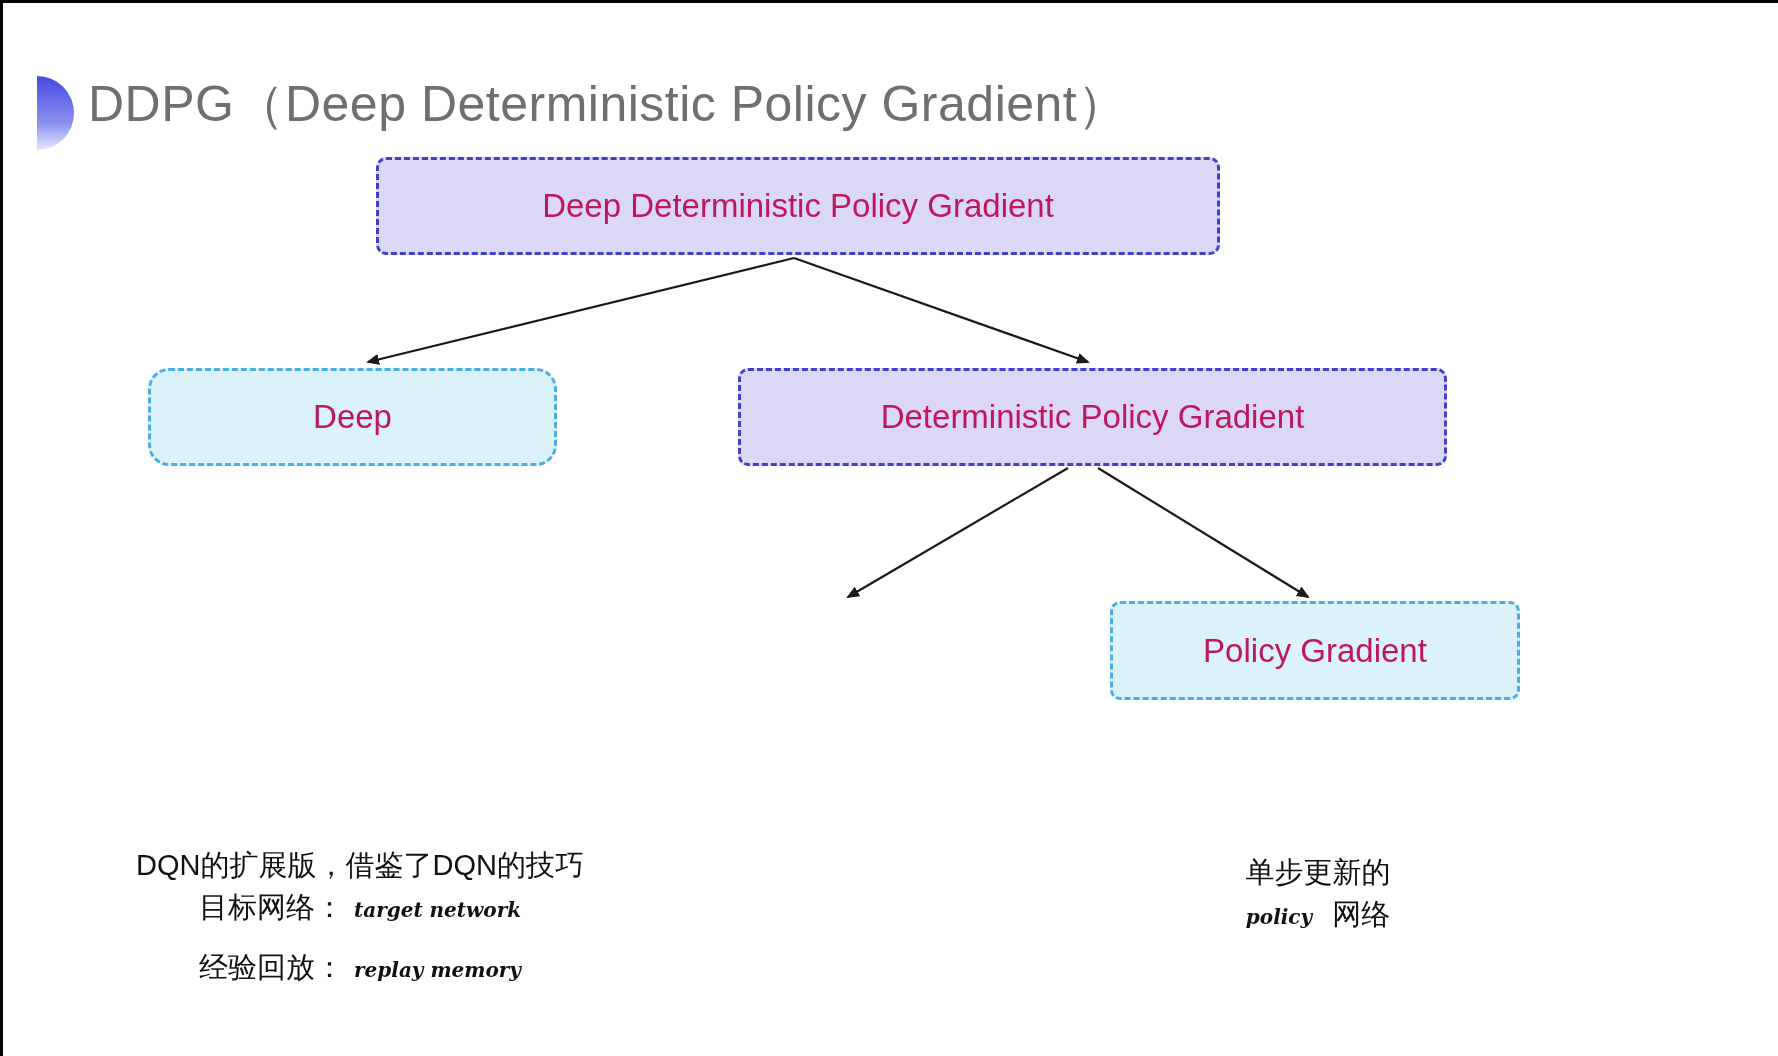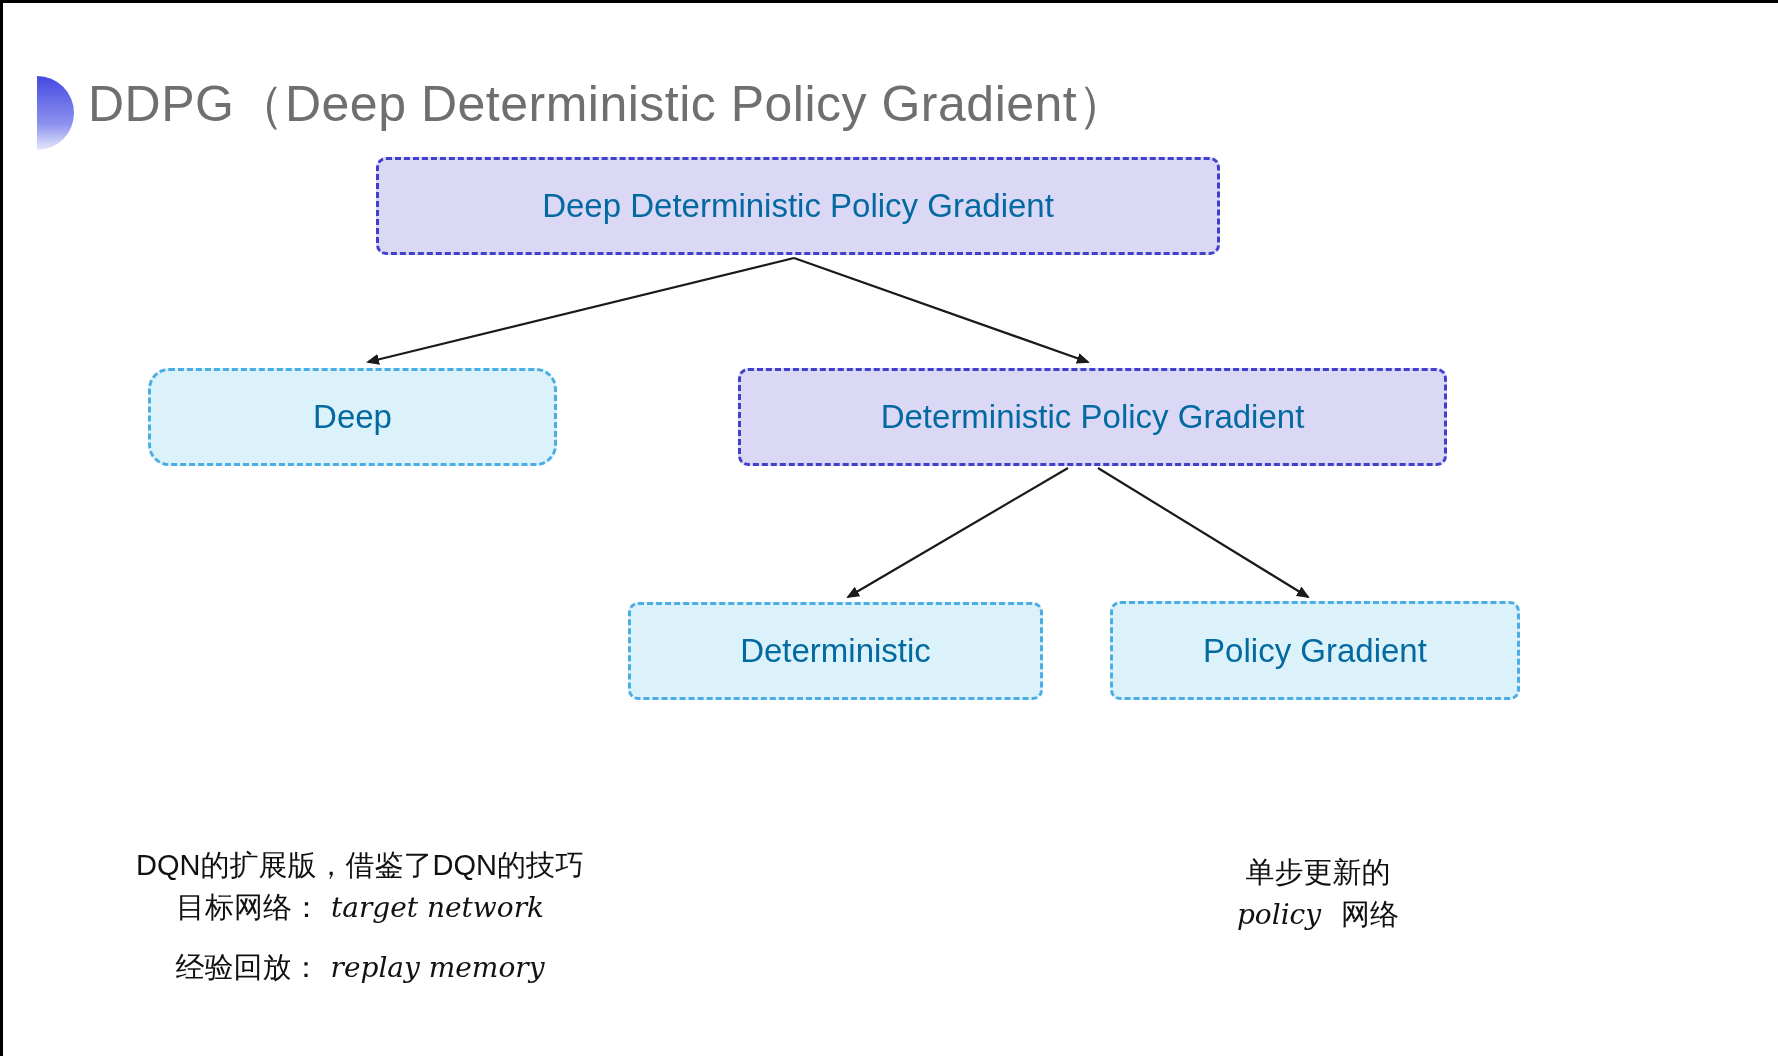--- a/index.html
+++ b/index.html
@@ -12,38 +12,38 @@
 
   .title{
     position:absolute;left:88px;top:74px;width:1400px;
     font-size:50px;line-height:1.2;color:#6f6f6f;font-weight:500;
     letter-spacing:0.5px;white-space:nowrap;
   }
   .bullet{position:absolute;left:37px;top:76px;}
 
   .node{
     position:absolute;display:flex;align-items:center;justify-content:center;
-    border-radius:10px;font-size:33px;font-weight:500;color:#0369a1;
+    border-radius:10px;font-size:33px;font-weight:500;color:#be185d;
     text-align:center;
   }
   .node.purple{background:#dbd8f5;border:3px dashed #4040cc;}
   .node.cyan{background:#dcf2fb;border:3px dashed #4aade3;}
 
   .node-root{left:376px;top:157px;width:838px;height:92px;}
   .node-deep{left:148px;top:368px;width:403px;height:92px;border-radius:21px;}
   .node-dpg{left:738px;top:368px;width:703px;height:92px;}
   .node-det{left:628px;top:602px;width:409px;height:92px;}
   .node-pg{left:1110px;top:601px;width:404px;height:93px;}
 
   .edges{position:absolute;left:0;top:0;pointer-events:none;}
 
   .note{position:absolute;text-align:center;font-size:29px;font-weight:500;line-height:1.2;color:#111;}
   .note .term{
-    font-family:"DejaVu Serif",serif;font-style:italic;font-weight:400;
-    font-size:28px;margin-left:10px;
+    font-family:"DejaVu Serif",serif;font-style:italic;font-weight:700;
+    font-size:20px;margin-left:10px;
   }
   .note .term.nomargin{margin-left:0;margin-right:20px;}
   .note-deep-1{left:60px;top:848px;width:600px;}
   .note-deep-2{left:60px;top:890px;width:600px;}
   .note-deep-3{left:60px;top:950px;width:600px;}
   .note-det-1{left:628px;top:855px;width:500px;}
   .note-det-2{left:628px;top:897px;width:500px;font-family:"DejaVu Serif",serif;font-style:italic;font-size:31px;font-weight:400;}
   .note-pg-1{left:1068px;top:855px;width:500px;}
   .note-pg-2{left:1068px;top:897px;width:500px;}
 </style>
@@ -70,23 +70,20 @@
 
   <div class="node purple node-root">
     <span>Deep Deterministic Policy Gradient</span>
   </div>
   <div class="node cyan node-deep">
     <span>Deep</span>
   </div>
   <div class="node purple node-dpg">
     <span>Deterministic Policy Gradient</span>
   </div>
-  <div class="node cyan node-det">
-    <span>Deterministic</span>
-  </div>
   <div class="node cyan node-pg">
     <span>Policy Gradient</span>
   </div>
 
   <svg class="edges" width="1778" height="1056">
     <defs>
       <marker id="arrowHead" markerWidth="13" markerHeight="11" refX="11" refY="5.5" orient="auto" markerUnits="userSpaceOnUse">
         <path d="M0,0 L13,5.5 L0,11 Z" fill="#1a1a1a"></path>
       </marker>
     </defs>

